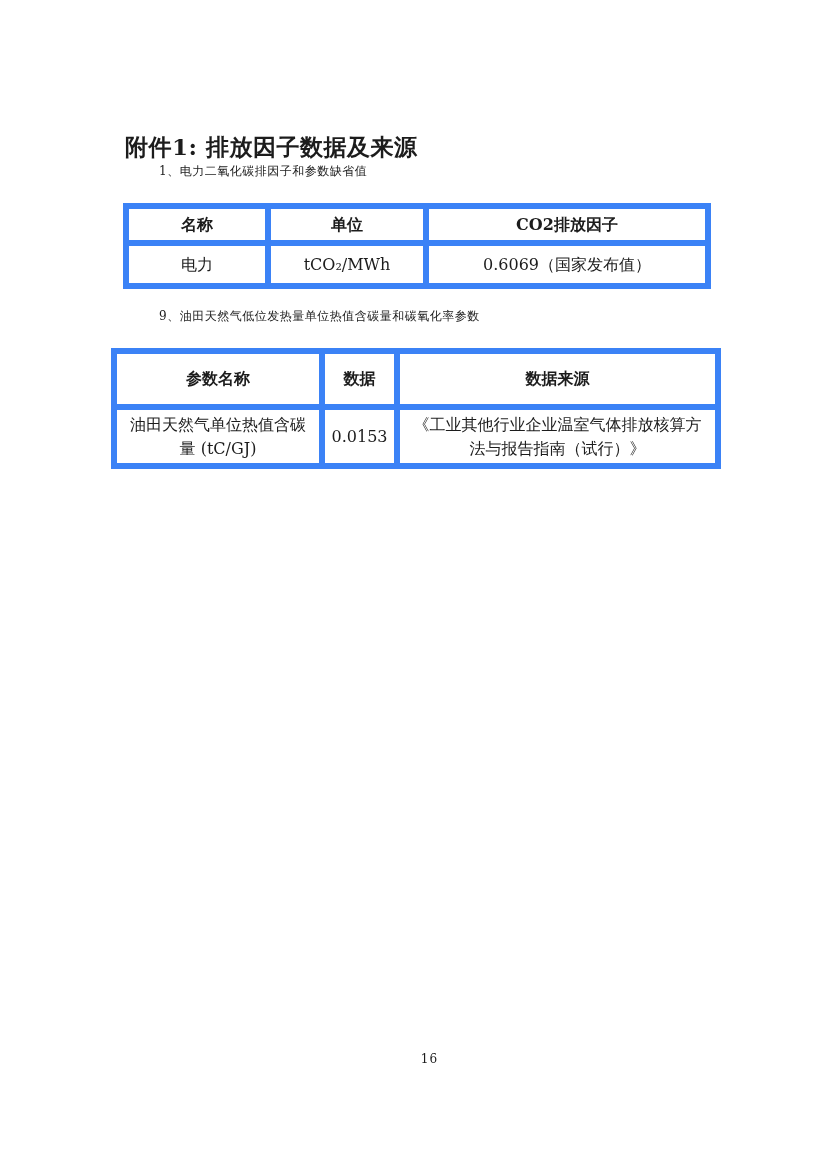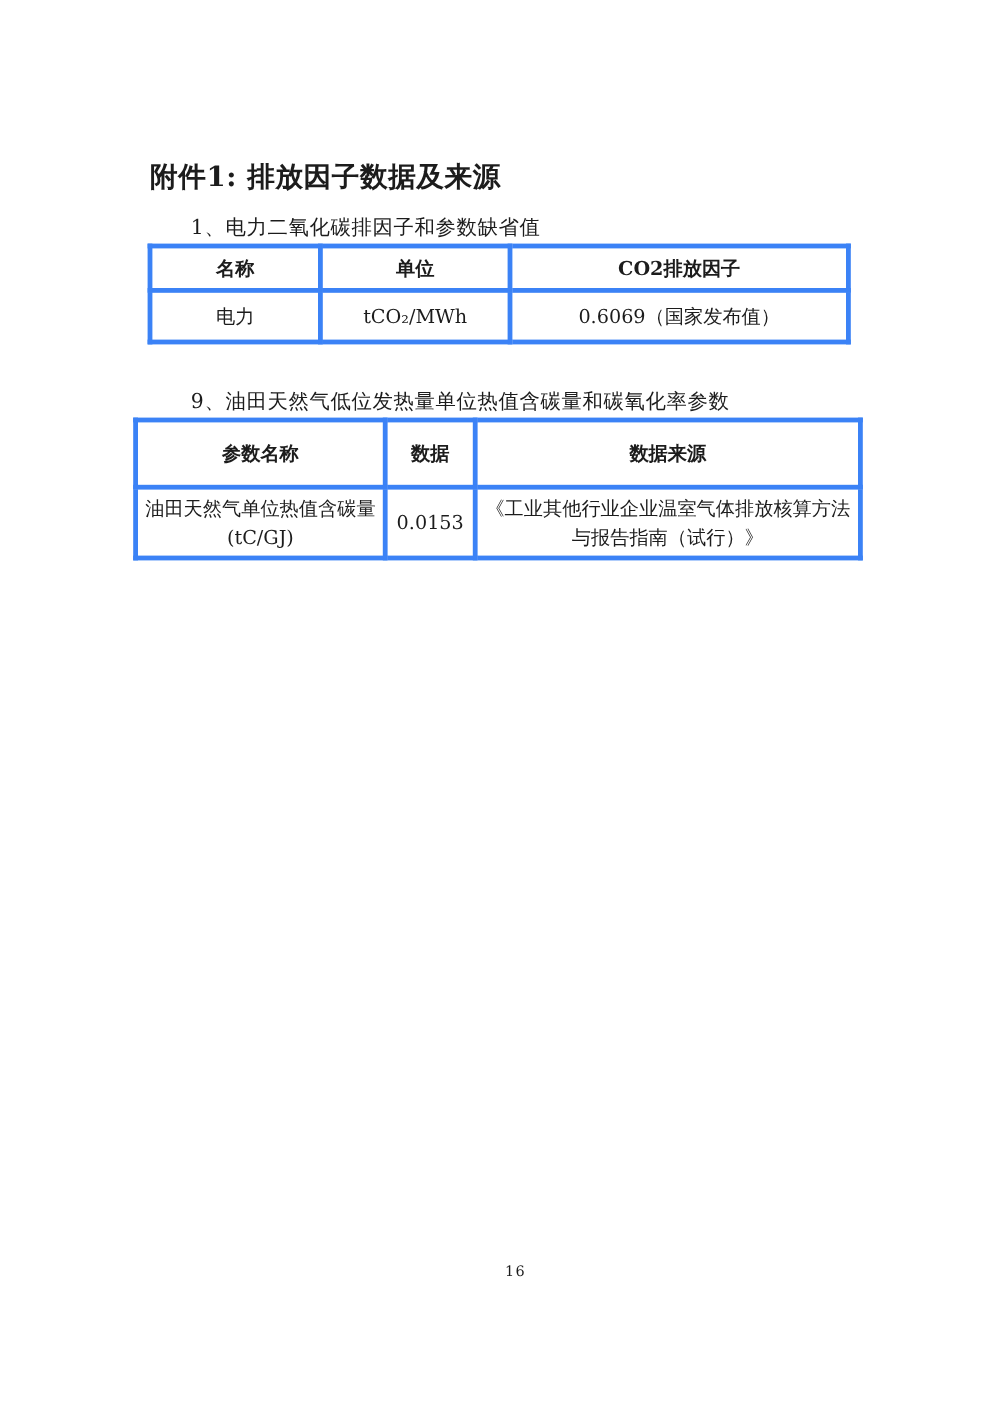--- a/index.html
+++ b/index.html
@@ -22,38 +22,37 @@
     left: 125px;
     top: 117px;
     font-size: 23px;
     font-weight: bold;
     letter-spacing: 0.5px;
     white-space: pre;
   }
   .section-heading {
     position: absolute;
     left: 159px;
-    font-size: 17px;
+    font-size: 12px;
     letter-spacing: 0.5px;
     white-space: pre;
-    margin-top: 15px;
   }
   #s1-heading { top: 163px; }
   #s2-heading { top: 308px; }
 
   table.doc-table {
     position: absolute;
     border-collapse: collapse;
     table-layout: fixed;
     font-size: 16px;
     line-height: 1.5;
   }
   table.doc-table th,
   table.doc-table td {
-    border: 4px solid #3b82f6;
+    border: 6px solid #3b82f6;
     text-align: center;
     vertical-align: middle;
     padding: 2px 6px;
     font-weight: normal;
     word-break: break-word;
   }
   table.doc-table th { font-weight: bold; }
 
   #table1 {
     left: 123px;

